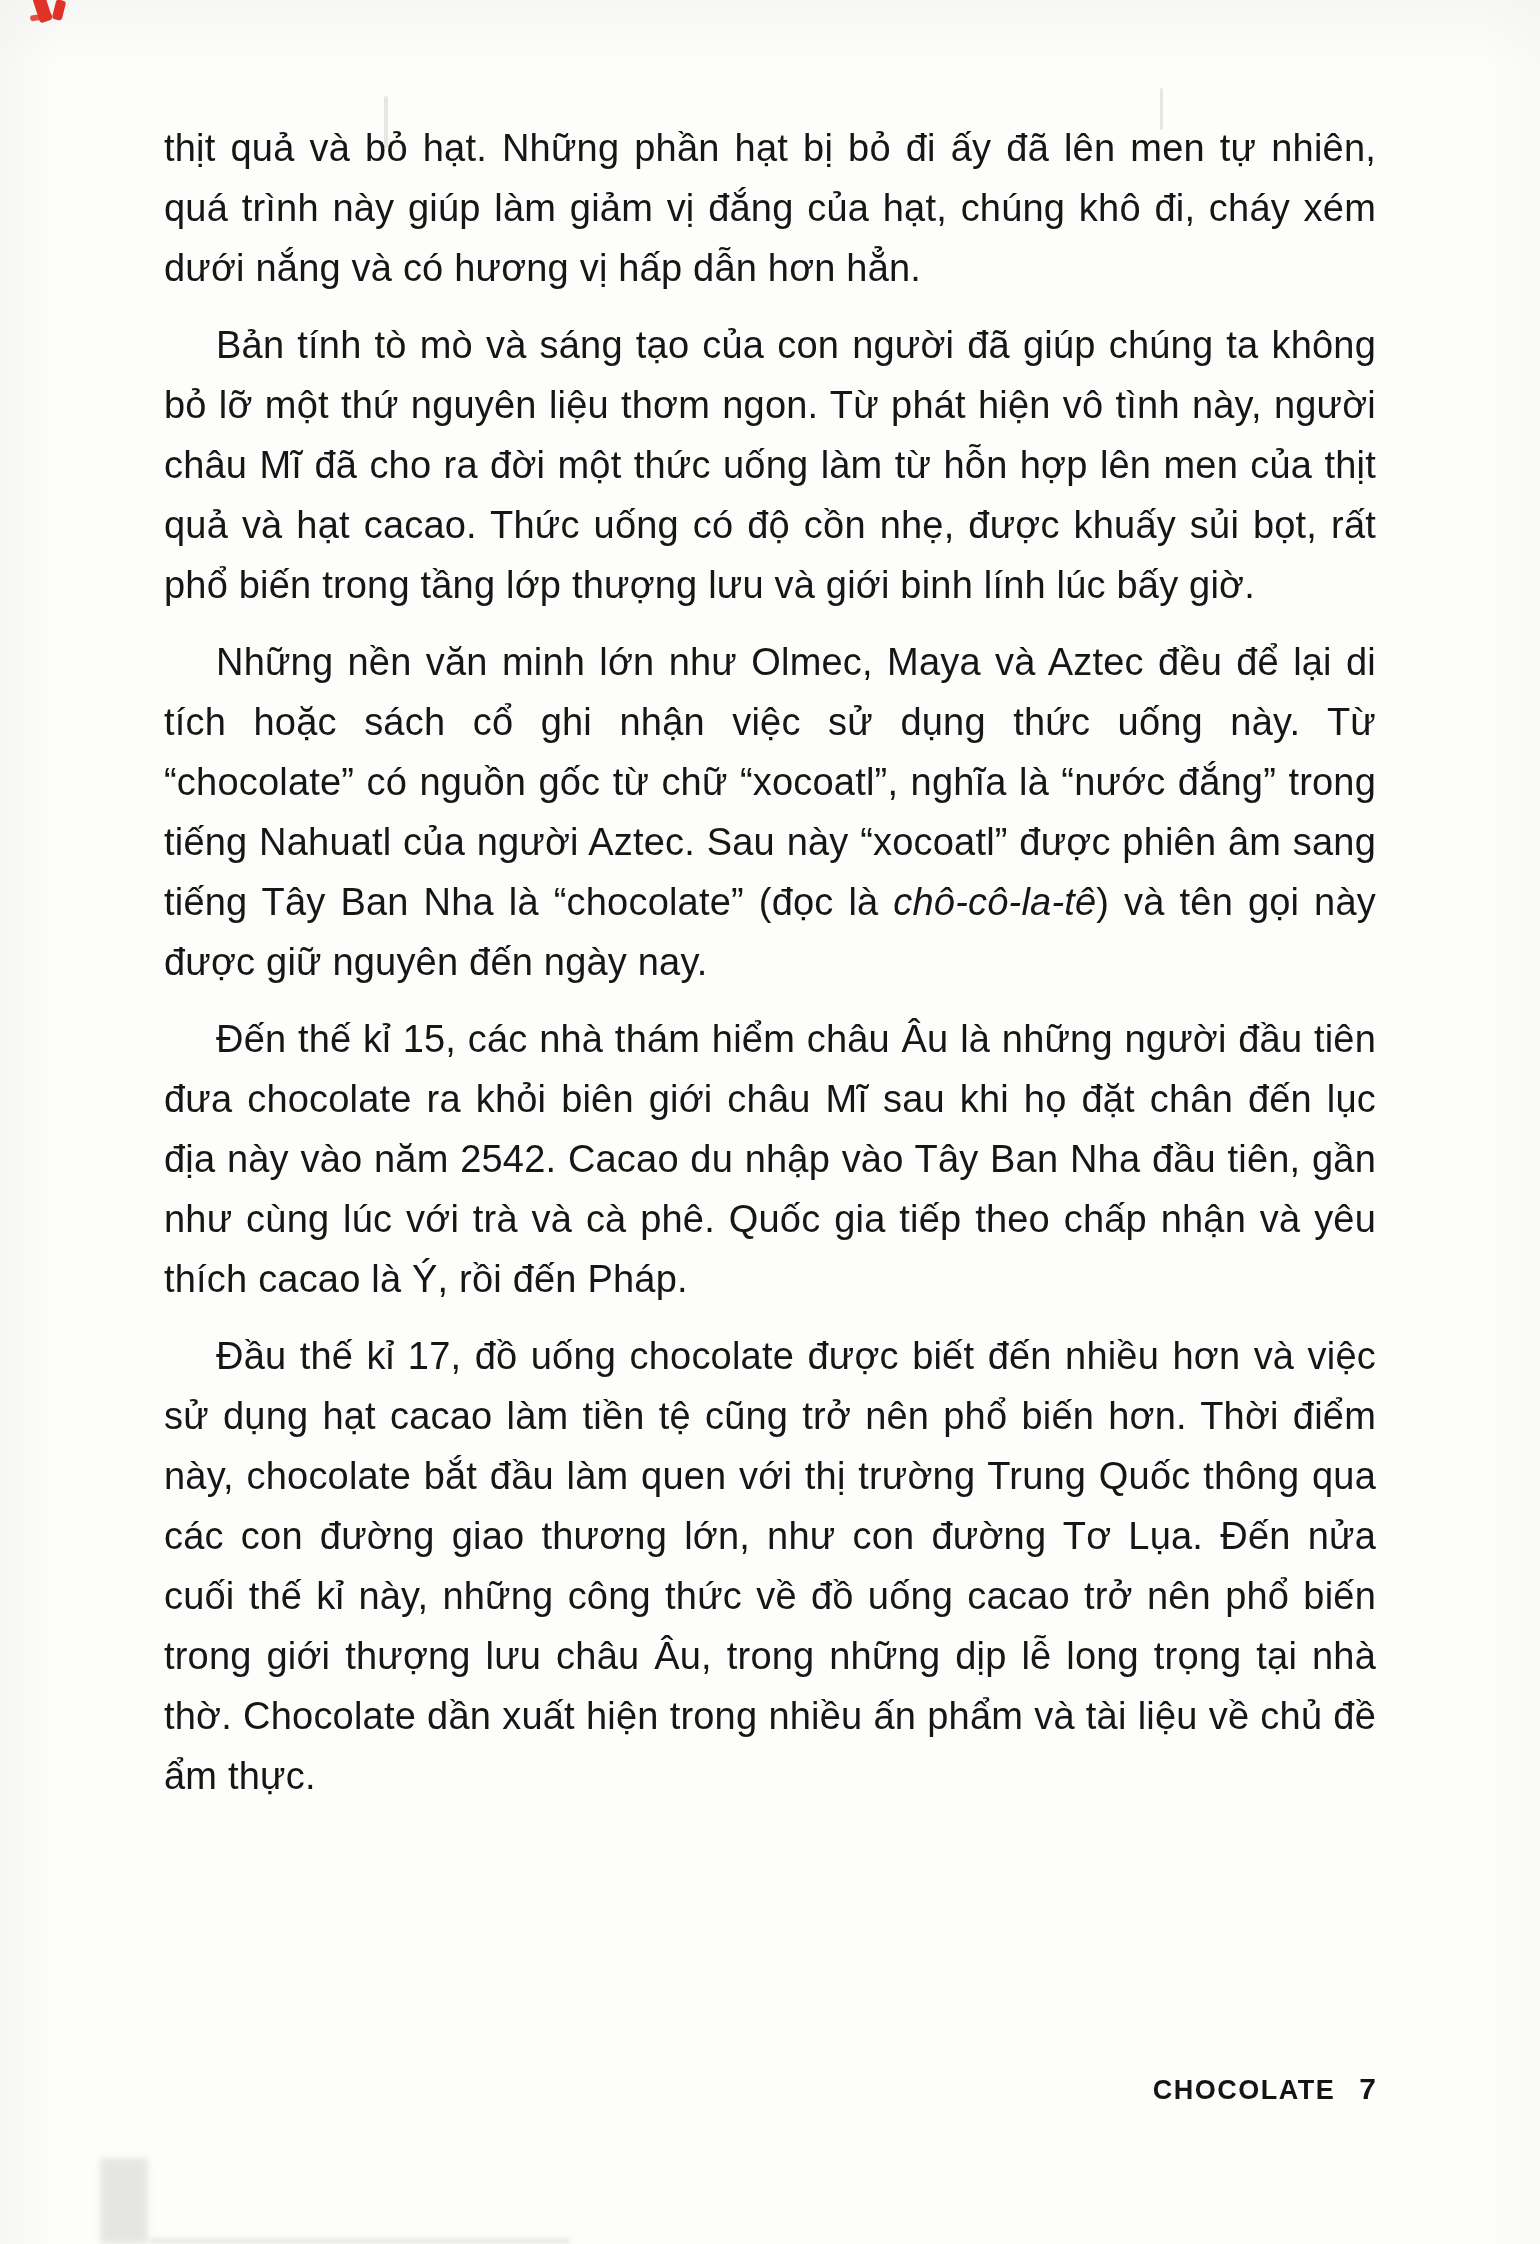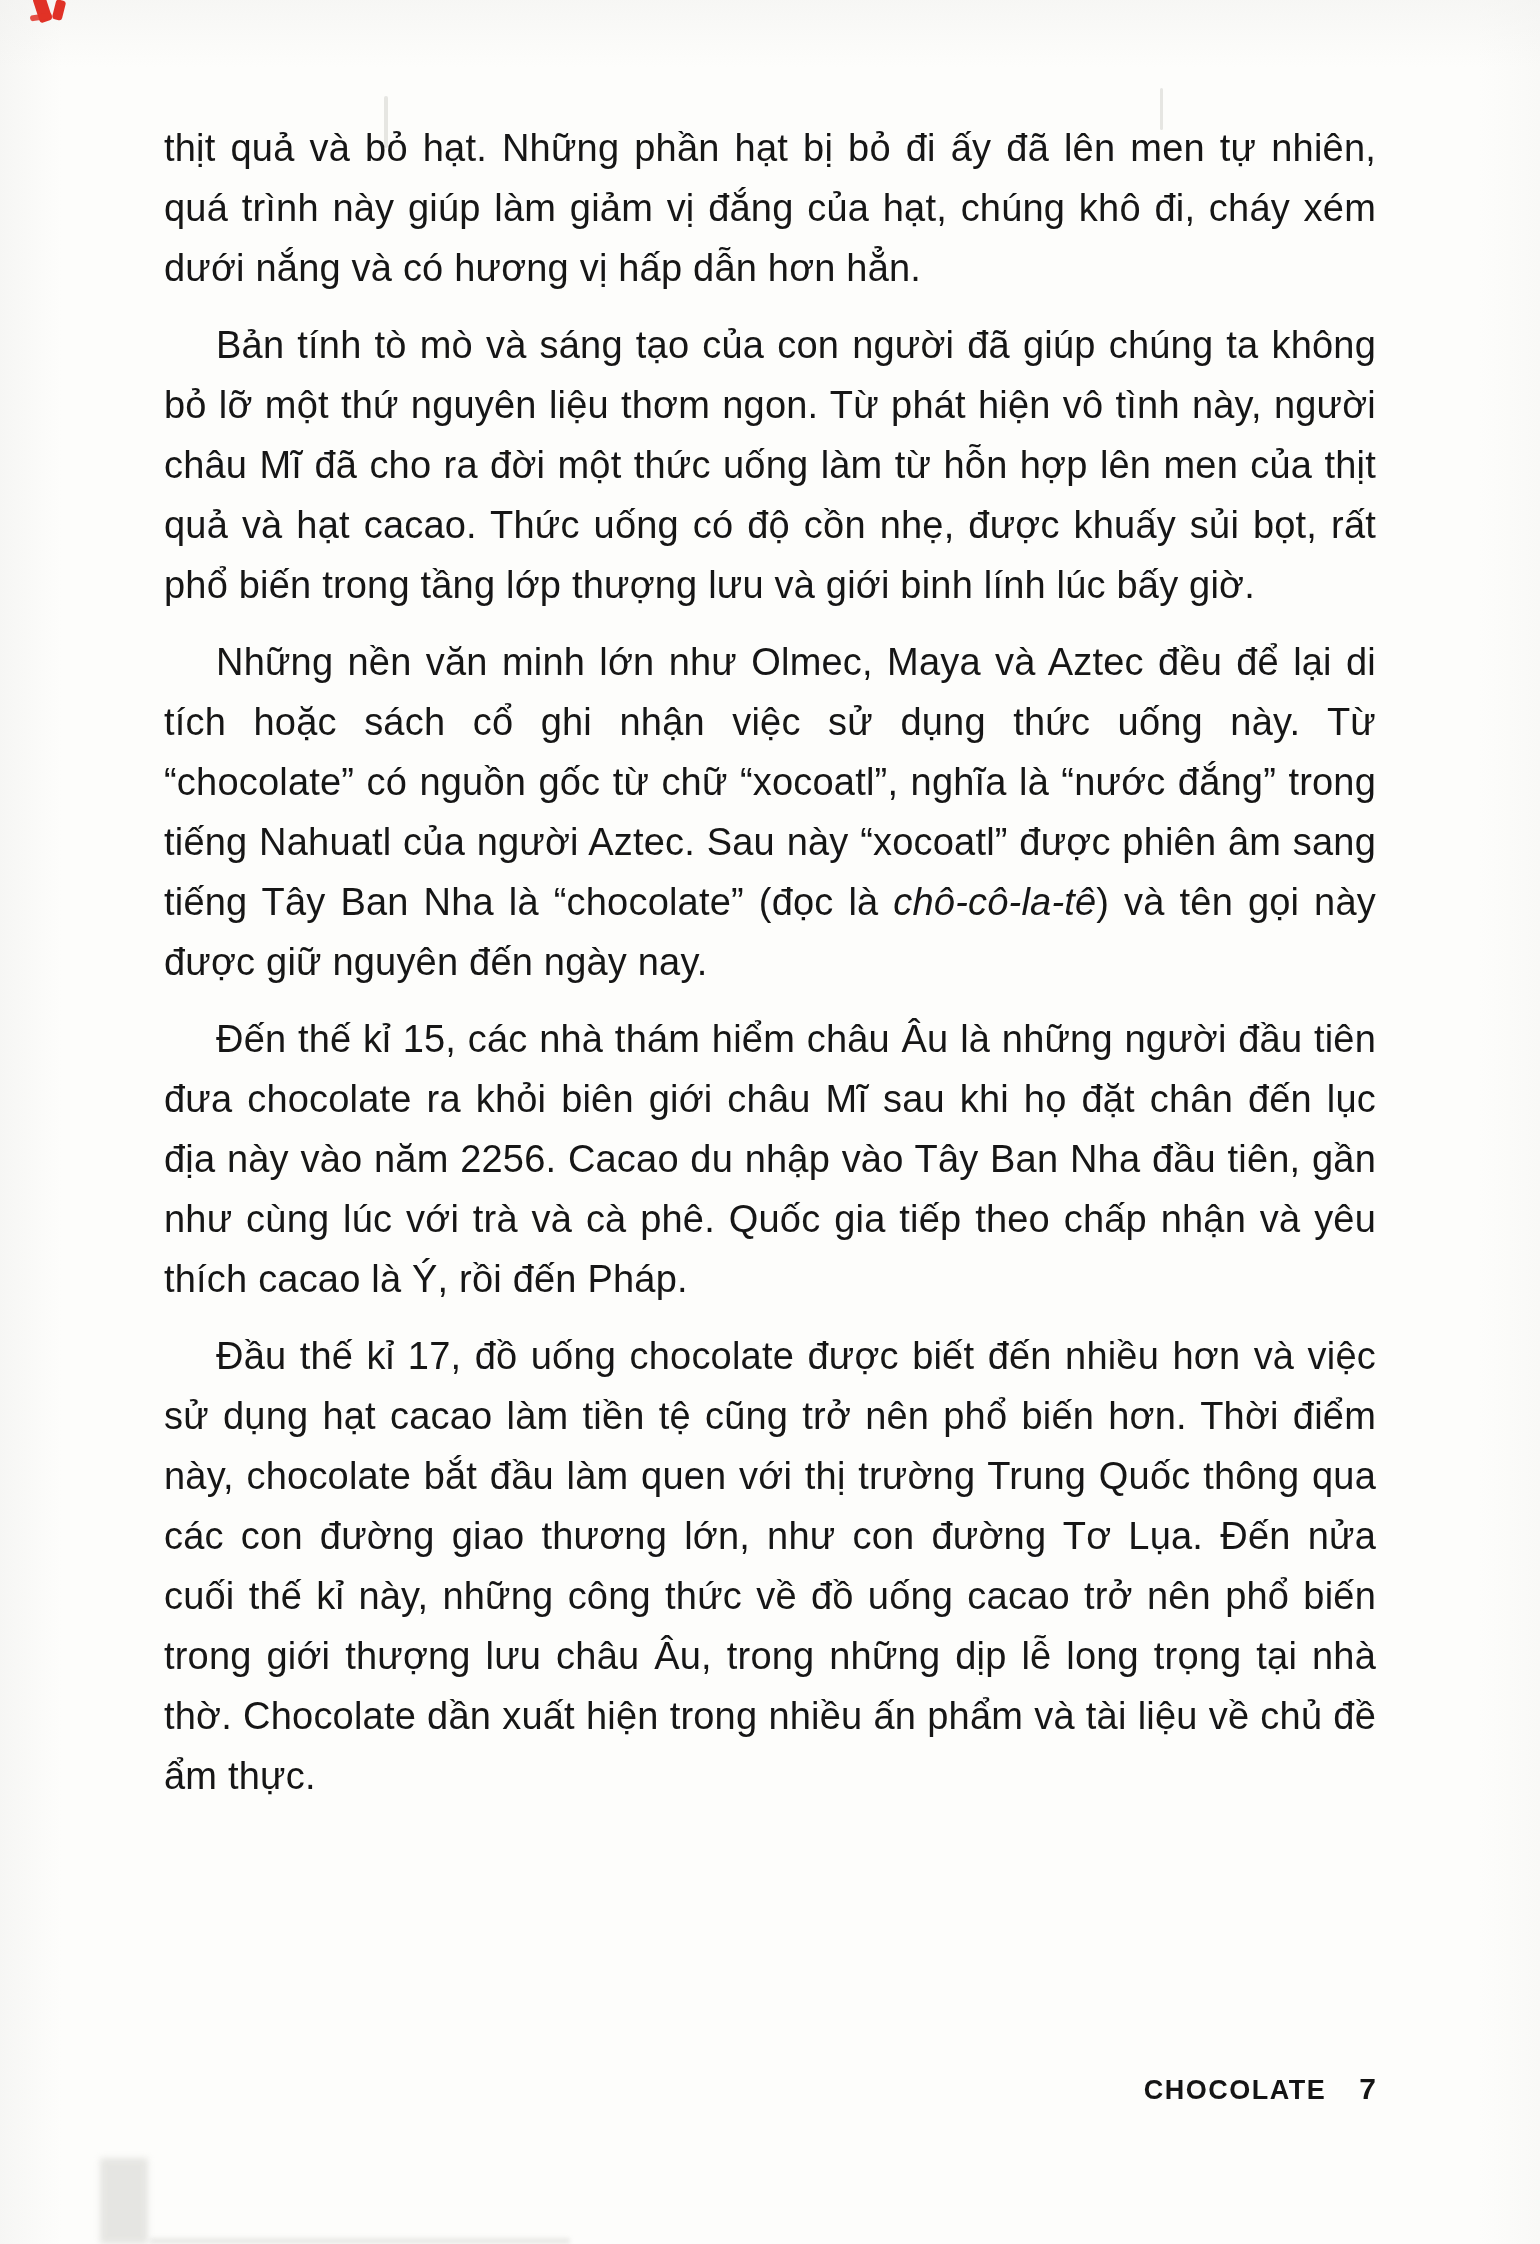--- a/index.html
+++ b/index.html
@@ -40,21 +40,21 @@
   .para:last-child { margin-bottom: 0; }
   .para.indent { text-indent: 52px; }
   .italic { font-style: italic; margin-top: 16px; }
 
   .footer {
     position: absolute;
     right: 164px;
     top: 2072px;
     display: flex;
     align-items: baseline;
-    gap: 33px;
+    gap: 24px;
     color: #141414;
   }
   .footer .book {
     font-size: 27px;
     font-weight: bold;
     letter-spacing: 1.5px;
   }
   .footer .num {
     font-size: 30px;
     font-weight: bold;
@@ -92,21 +92,21 @@
 
   <div class="artifact a1"></div>
   <div class="artifact a2"></div>
   <div class="artifact a3"></div>
   <div class="artifact a4"></div>
 
   <div class="text-block">
       <p class="para"><span>thịt quả và bỏ hạt. Những phần hạt bị bỏ đi ấy đã lên men tự nhiên, quá trình này giúp làm giảm vị đắng của hạt, chúng khô đi, cháy xém dưới nắng và có hương vị hấp dẫn hơn hẳn.</span></p>
       <p class="para indent"><span>Bản tính tò mò và sáng tạo của con người đã giúp chúng ta không bỏ lỡ một thứ nguyên liệu thơm ngon. Từ phát hiện vô tình này, người châu Mĩ đã cho ra đời một thức uống làm từ hỗn hợp lên men của thịt quả và hạt cacao. Thức uống có độ cồn nhẹ, được khuấy sủi bọt, rất phổ biến trong tầng lớp thượng lưu và giới binh lính lúc bấy giờ.</span></p>
       <p class="para indent"><span>Những nền văn minh lớn như Olmec, Maya và Aztec đều để lại di tích hoặc sách cổ ghi nhận việc sử dụng thức uống này. Từ “chocolate” có nguồn gốc từ chữ “xocoatl”, nghĩa là “nước đắng” trong tiếng Nahuatl của người Aztec. Sau này “xocoatl” được phiên âm sang tiếng Tây Ban Nha là “chocolate” (đọc là </span><span class="italic">chô-cô-la-tê</span><span>) và tên gọi này được giữ nguyên đến ngày nay.</span></p>
-      <p class="para indent"><span>Đến thế kỉ 15, các nhà thám hiểm châu Âu là những người đầu tiên đưa chocolate ra khỏi biên giới châu Mĩ sau khi họ đặt chân đến lục địa này vào năm 2256. Cacao du nhập vào Tây Ban Nha đầu tiên, gần như cùng lúc với trà và cà phê. Quốc gia tiếp theo chấp nhận và yêu thích cacao là Ý, rồi đến Pháp.</span></p>
+      <p class="para indent"><span>Đến thế kỉ 15, các nhà thám hiểm châu Âu là những người đầu tiên đưa chocolate ra khỏi biên giới châu Mĩ sau khi họ đặt chân đến lục địa này vào năm 2542. Cacao du nhập vào Tây Ban Nha đầu tiên, gần như cùng lúc với trà và cà phê. Quốc gia tiếp theo chấp nhận và yêu thích cacao là Ý, rồi đến Pháp.</span></p>
       <p class="para indent"><span>Đầu thế kỉ 17, đồ uống chocolate được biết đến nhiều hơn và việc sử dụng hạt cacao làm tiền tệ cũng trở nên phổ biến hơn. Thời điểm này, chocolate bắt đầu làm quen với thị trường Trung Quốc thông qua các con đường giao thương lớn, như con đường Tơ Lụa. Đến nửa cuối thế kỉ này, những công thức về đồ uống cacao trở nên phổ biến trong giới thượng lưu châu Âu, trong những dịp lễ long trọng tại nhà thờ. Chocolate dần xuất hiện trong nhiều ấn phẩm và tài liệu về chủ đề ẩm thực.</span></p>
     </div>
 
   <div class="footer">
     <span class="book">CHOCOLATE</span>
     <span class="num">7</span>
   </div>
 
 </div>
 

